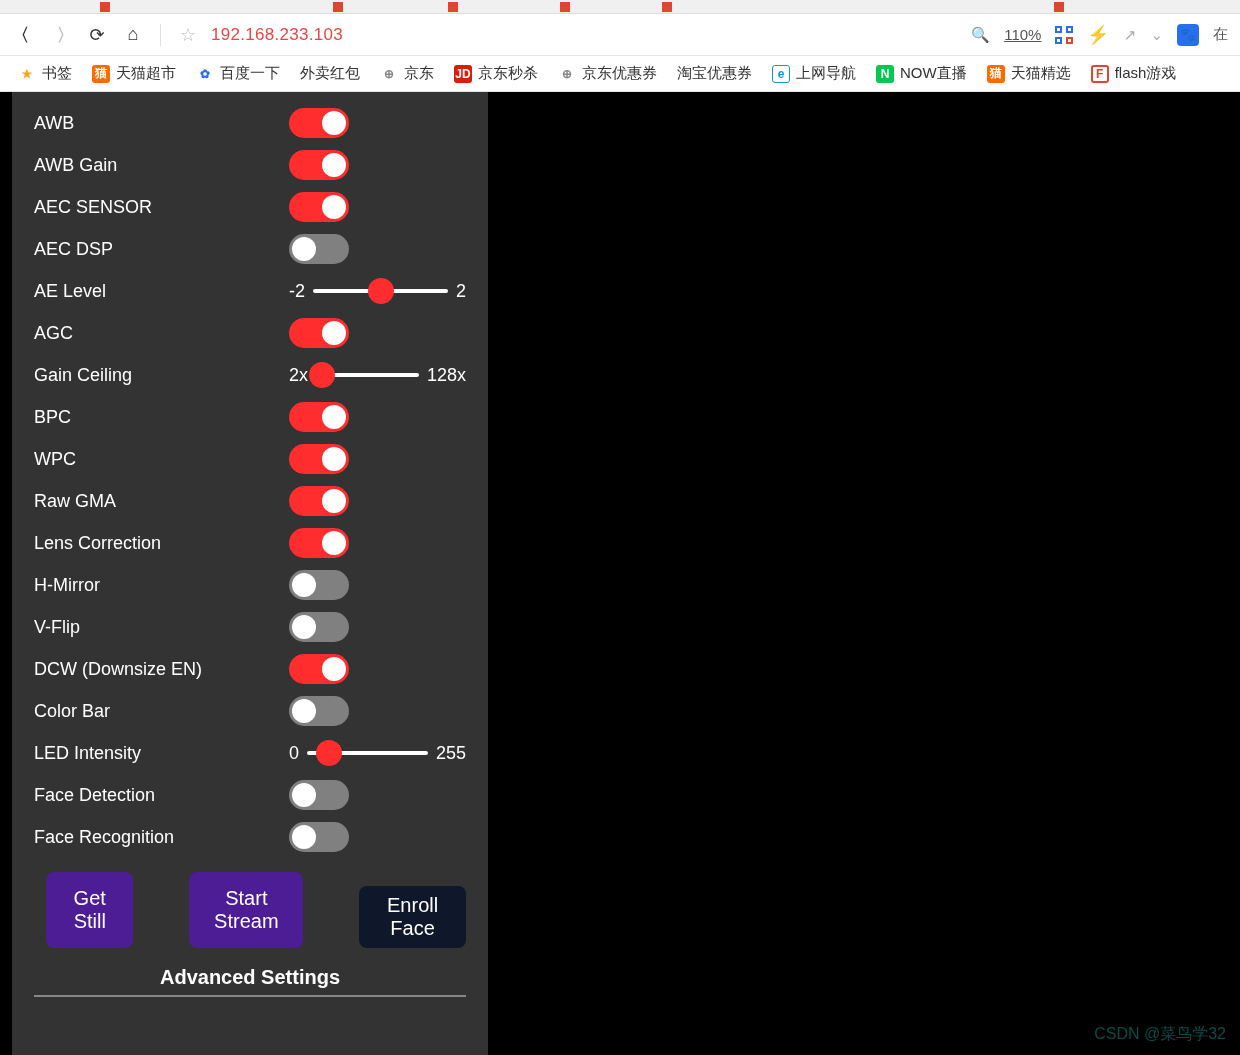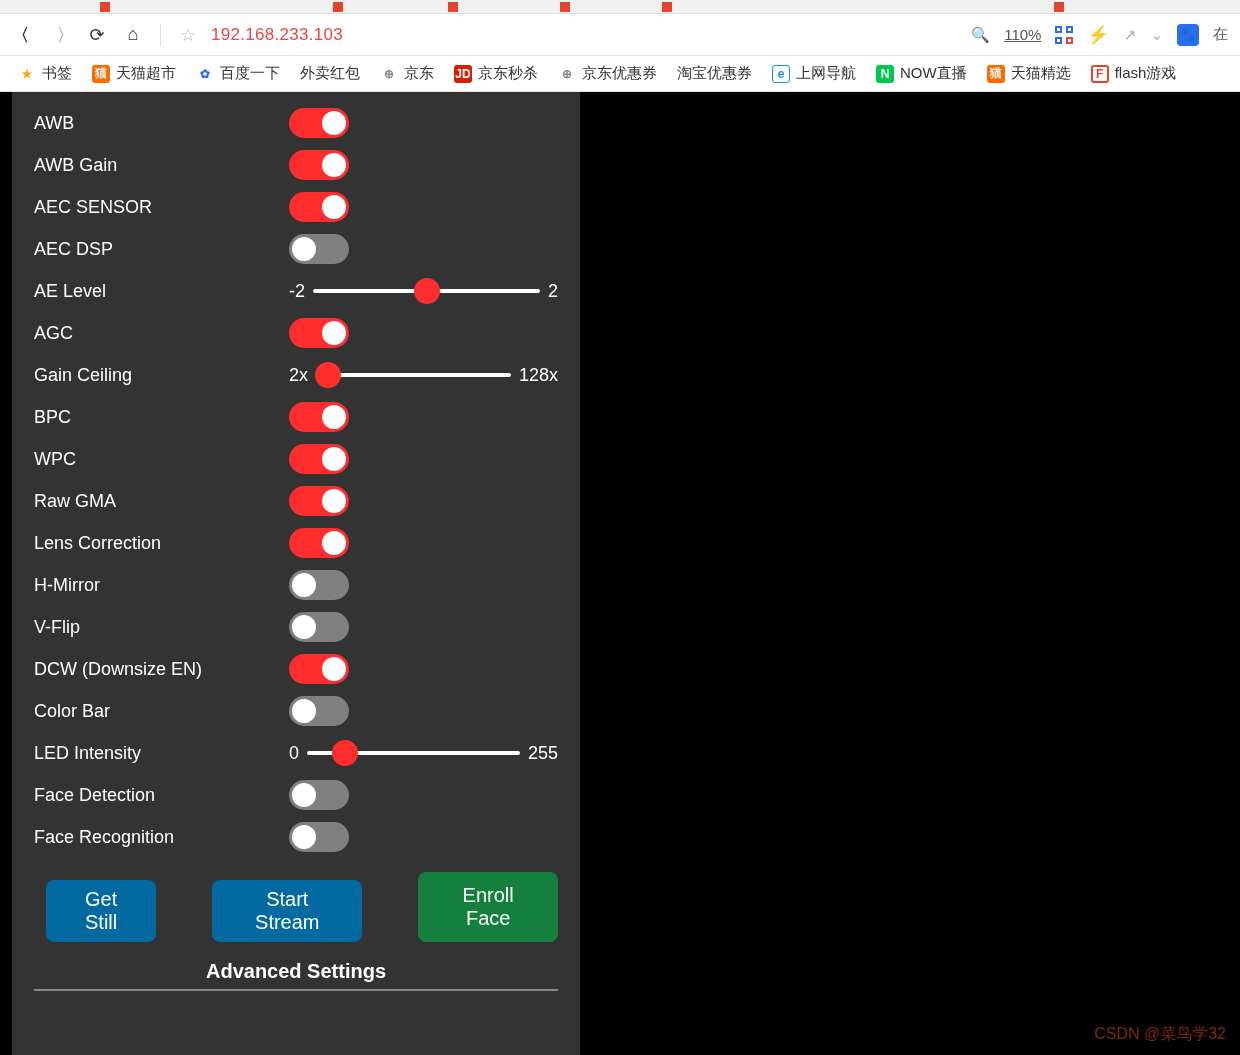--- a/index.html
+++ b/index.html
@@ -71,21 +71,21 @@
   .ic-f{background:#fff;border:2px solid #e1452d;color:#e1452d}
 
   
   .page {
     background:#000;
     height: calc(1055px - 14px - 42px - 36px);
     padding:0 0 0 12px;
     position:relative;
   }
   .panel {
-    width: 568px;
+    width: 476px;
     background:#333;
     color:#fff;
     padding: 10px 22px 20px 22px;
     font-size:18px;
     height:100%;
     overflow:hidden;
   }
   .row {
     display:flex;
     align-items:center;
@@ -124,30 +124,30 @@
     width:26px; height:26px; border-radius:50%; background:#ff2d2d;
   }
 
   
   .actions {
     display:flex; gap:56px; margin-top:14px; padding-left:12px;
   }
   .btn {
     border:none; border-radius:8px; padding:8px 22px; font-size:20px; color:#fff; cursor:pointer;
   }
-  .btn.red{ background:#0369a1;margin-top:8px; }
-  .btn.grey{ background:#15803d; }
+  .btn.red{ background:#4c1d95; }
+  .btn.grey{ background:#0f172a;margin-top:14px; }
 
   .adv {
     text-align:center; font-weight:bold; font-size:20px; margin-top:18px;
     border-bottom:2px solid #888; padding-bottom:6px;
   }
 
   .watermark{
-    position:absolute; right:14px; bottom:10px; color:#c2410c; font-size:16px; opacity:.65;
+    position:absolute; right:14px; bottom:10px; color:#0f766e; font-size:16px; opacity:.65;
   }
 </style>
 </head>
 <body>
 
 <div class="tabstrip">
   <span class="sq" style="left:100px"></span>
   <span class="sq" style="left:333px"></span>
   <span class="sq" style="left:448px"></span>
   <span class="sq" style="left:560px"></span>

